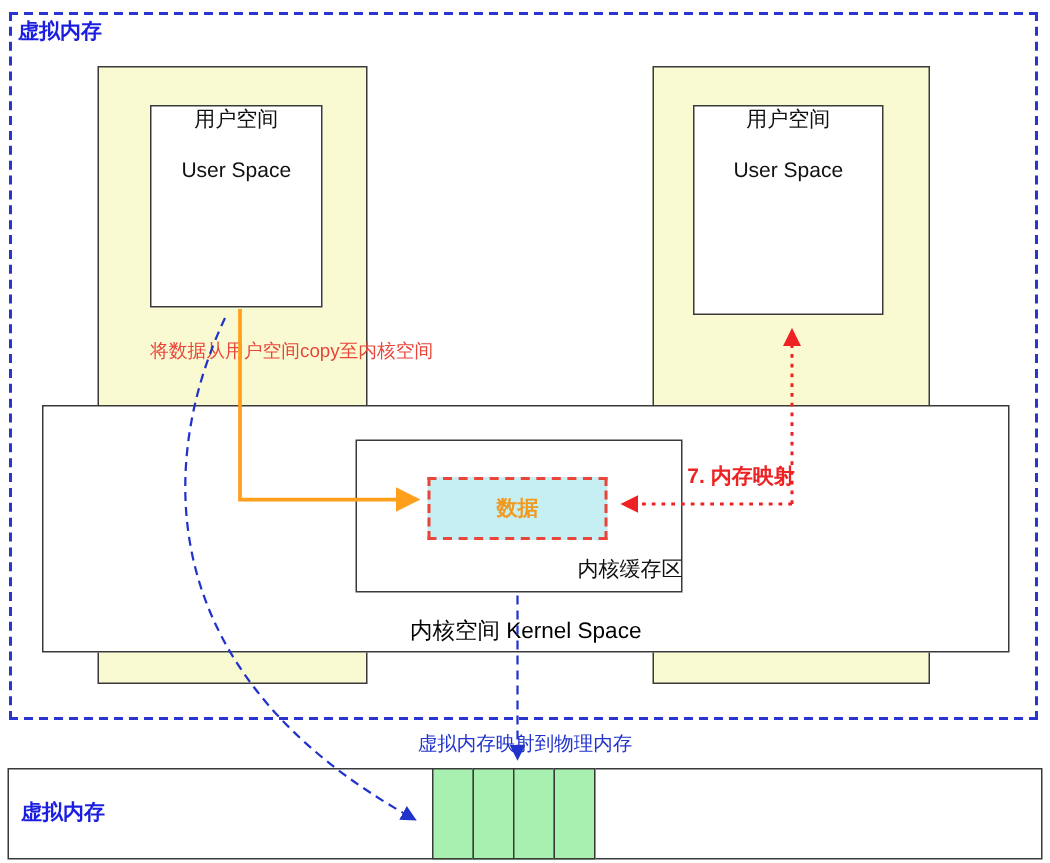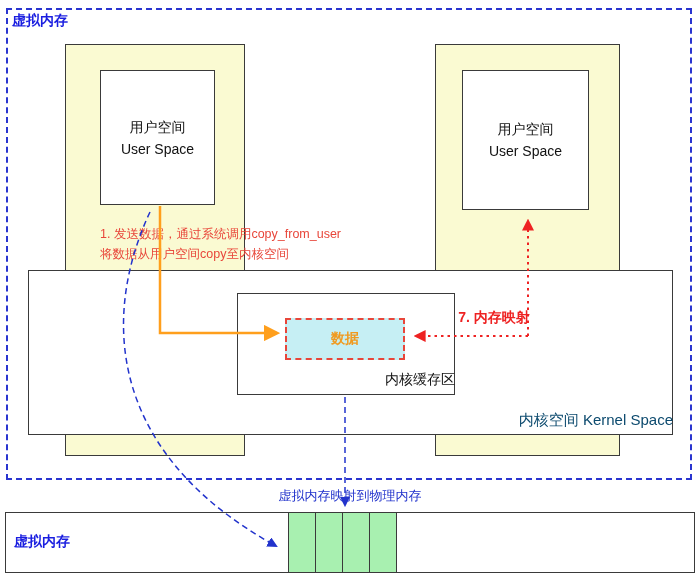--- a/index.html
+++ b/index.html
@@ -13,23 +13,23 @@
 
   .proc-title { top:24px; font-size:15px; font-weight:600; color:#111; text-align:center; }
   .sender-title { left:65px; width:180px; }
   .receiver-title { left:435px; width:185px; }
 
   .proc-box { background:#fafad2; border:1px solid #3a3a3a; }
   .proc-left  { left:65px;  top:44px; width:180px; height:412px; }
   .proc-right { left:435px; top:44px; width:185px; height:412px; }
 
   .kernel-box { left:28px; top:270px; width:645px; height:165px; background:#ffffff; border:1px solid #3a3a3a; }
-  .kernel-label { left:28px; top:411px; width:645px; text-align:right; font-size:15px; color:#0c4a6e; }
+  .kernel-label { left:28px; top:411px; width:645px; text-align:center; font-size:15px; color:#000000; }
 
-  .user-box { background:#ffffff; border:1px solid #3a3a3a; display:flex; flex-direction:column; align-items:center; justify-content:center; gap:4px; font-size:14px; color:#111; }
+  .user-box { background:#ffffff; border:1px solid #3a3a3a; display:flex; flex-direction:column; align-items:center; gap:16px; font-size:14px; color:#111; }
   .user-left  { left:100px; top:70px; width:115px; height:135px; }
   .user-right { left:462px; top:70px; width:127px; height:140px; }
 
   .buffer-box { left:237px; top:293px; width:218px; height:102px; background:#ffffff; border:1px solid #3a3a3a; }
   .buffer-label { left:237px; top:371px; width:218px; text-align:right; font-size:14px; color:#111; }
 
   .data-box { left:285px; top:318px; width:120px; height:42px; background:#c6eff4; border:2px dashed #e8463a;
               display:flex; align-items:center; justify-content:center; font-size:14px; font-weight:bold; color:#f09a20; }
 
   .step1 { left:100px; top:224px; color:#e8463a; font-size:12.5px; line-height:20px; }
@@ -70,21 +70,20 @@
   <div class="abs user-box user-right">
     <span>用户空间</span>
     <span>User Space</span>
   </div>
 
   <div class="abs vm-border"></div>
   <div class="abs vm-label">虚拟内存</div>
 
 
   <div class="abs step1">
-    <div>1. 发送数据，通过系统调用copy_from_user</div>
     <div>将数据从用户空间copy至内核空间</div>
   </div>
   <div class="abs step2">7. 内存映射</div>
   <div class="abs mapping-label">虚拟内存映射到物理内存</div>
 
   <div class="abs phys-box"></div>
   <div class="abs cells">
     <div class="cell"></div>
     <div class="cell"></div>
     <div class="cell"></div>

